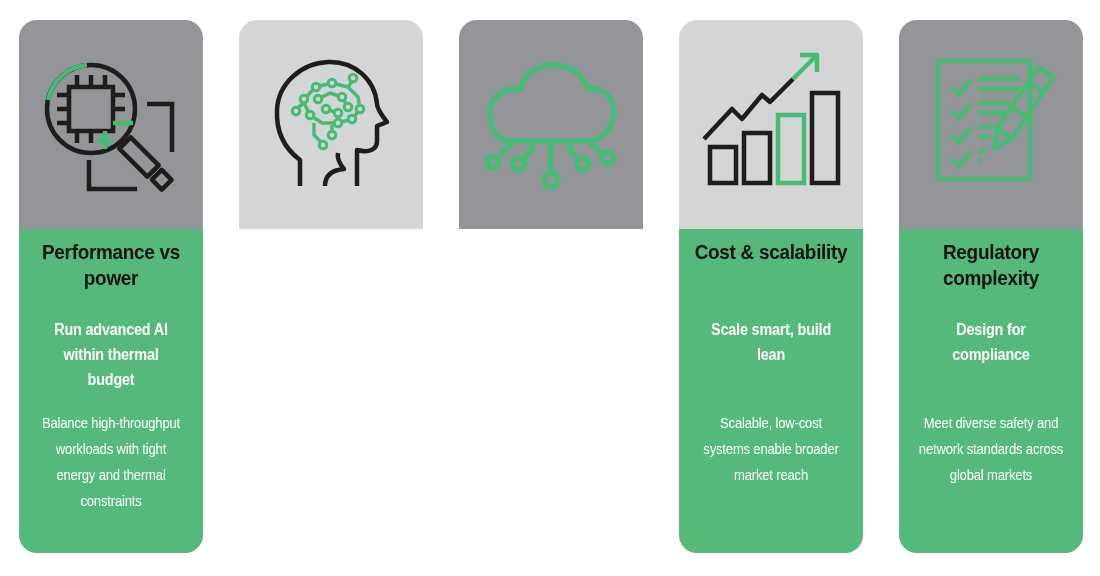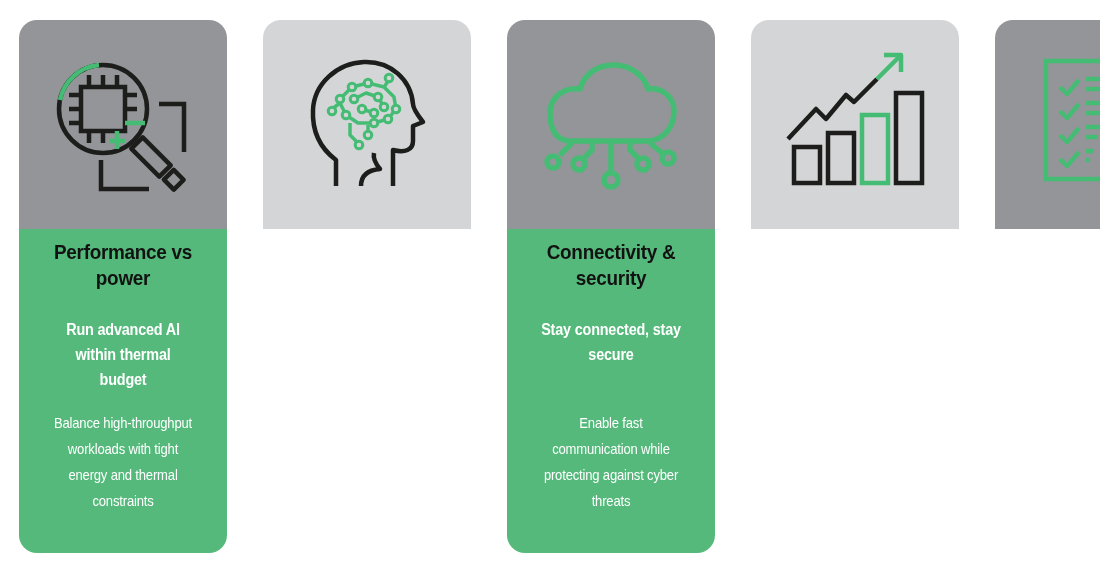--- a/index.html
+++ b/index.html
@@ -6,21 +6,21 @@
   body {
     width:1100px; height:576px;
     background: var(--page-bg, #ffffff);
     font-family: "Liberation Sans", sans-serif;
     overflow:hidden;
   }
   .row {
     position:absolute; left:19px; top:20px;
     display:flex; gap:36px;
   }
-  .card { width:208px; height:533px; }
+  .card { width:184px; height:533px; }
   .card-top {
     height:209px; border-radius:18px 18px 0 0;
     display:flex; align-items:center; justify-content:center;
   }
   .card-top.dark  { background: var(--gray-dark); }
   .card-top.light { background: var(--gray-light); }
   .card-bottom {
     height:324px; border-radius:0 0 18px 18px;
     background: var(--green);
     position:relative;
@@ -130,43 +130,41 @@
         <path class="sg cloud rj" d="M56,96 V103 L48,111"></path>
         <circle class="sg cloud" cx="43" cy="117" r="6"></circle>
         <path class="sg cloud" d="M75,96 V125"></path>
         <circle class="sg cloud" cx="75" cy="133" r="7"></circle>
         <path class="sg cloud rj" d="M94,96 V103 L102,111"></path>
         <circle class="sg cloud" cx="107" cy="117" r="6"></circle>
         <path class="sg cloud rj" d="M114,96 L126,106"></path>
         <circle class="sg cloud" cx="132" cy="111" r="6"></circle>
       </svg>
     </div>
-    <div class="card-bottom">
-      <div class="t-block title">Connectivity &amp;
-security</div>
-      <div class="t-block subtitle">Stay connected, stay
-secure</div>
-      <div class="t-block desc">Enable fast
-communication while
-protecting against cyber
-threats</div>
-    </div>
   </div>
 
   <div class="card">
     <div class="card-top light">
       <svg width="150" height="150" viewBox="0 0 150 150">
         <rect class="sk" x="14" y="100" width="26" height="36"></rect>
         <rect class="sk" x="48" y="86" width="26" height="50"></rect>
         <rect class="sg" x="82" y="68" width="26" height="68"></rect>
         <rect class="sk" x="116" y="46" width="26" height="90"></rect>
         <polyline class="sk rj" points="8,92 36,62 46,72 66,48 74,55 97,32"></polyline>
         <path class="sg rj" d="M97,32 L120,9"></path>
         <path class="sg rj" d="M104,8 H121 V25"></path>
       </svg>
+    </div>
+    <div class="card-bottom">
+      <div class="t-block title">Cost &amp; scalability</div>
+      <div class="t-block subtitle">Scale smart, build
+lean</div>
+      <div class="t-block desc">Scalable, low-cost
+systems enable broader
+market reach</div>
     </div>
   </div>
 
   <div class="card">
     <div class="card-top dark">
       <svg width="150" height="150" viewBox="0 0 150 150">
         <rect class="sg" x="22" y="14" width="92" height="118"></rect>
         <path class="sg rj" d="M36,40 l7,7 l12,-14"></path>
         <path class="sg rj" d="M36,64 l7,7 l12,-14"></path>
         <path class="sg rj" d="M36,88 l7,7 l12,-14"></path>
@@ -175,15 +173,24 @@
         <path class="sg" stroke-width="4" d="M62,56 H94 M62,66 H92"></path>
         <path class="sg" stroke-width="4" d="M62,80 H80 M62,90 H74"></path>
         <path class="sg" stroke-width="4" d="M62,104 H70 M62,113 H66"></path>
         <g transform="translate(132,22) rotate(124)">
           <rect class="sg" stroke-width="4" x="4" y="-9" width="74" height="18"></rect>
           <path class="sg" stroke-width="4" d="M22,-9 V9 M52,-9 V9"></path>
           <polygon class="sg rj" stroke-width="4" points="78,-9 96,0 78,9"></polygon>
         </g>
       </svg>
     </div>
+    <div class="card-bottom">
+      <div class="t-block title">Regulatory
+complexity</div>
+      <div class="t-block subtitle">Design for
+compliance</div>
+      <div class="t-block desc">Meet diverse safety and
+network standards across
+global markets</div>
+    </div>
   </div>
 
 </div>
 
 </body></html>

